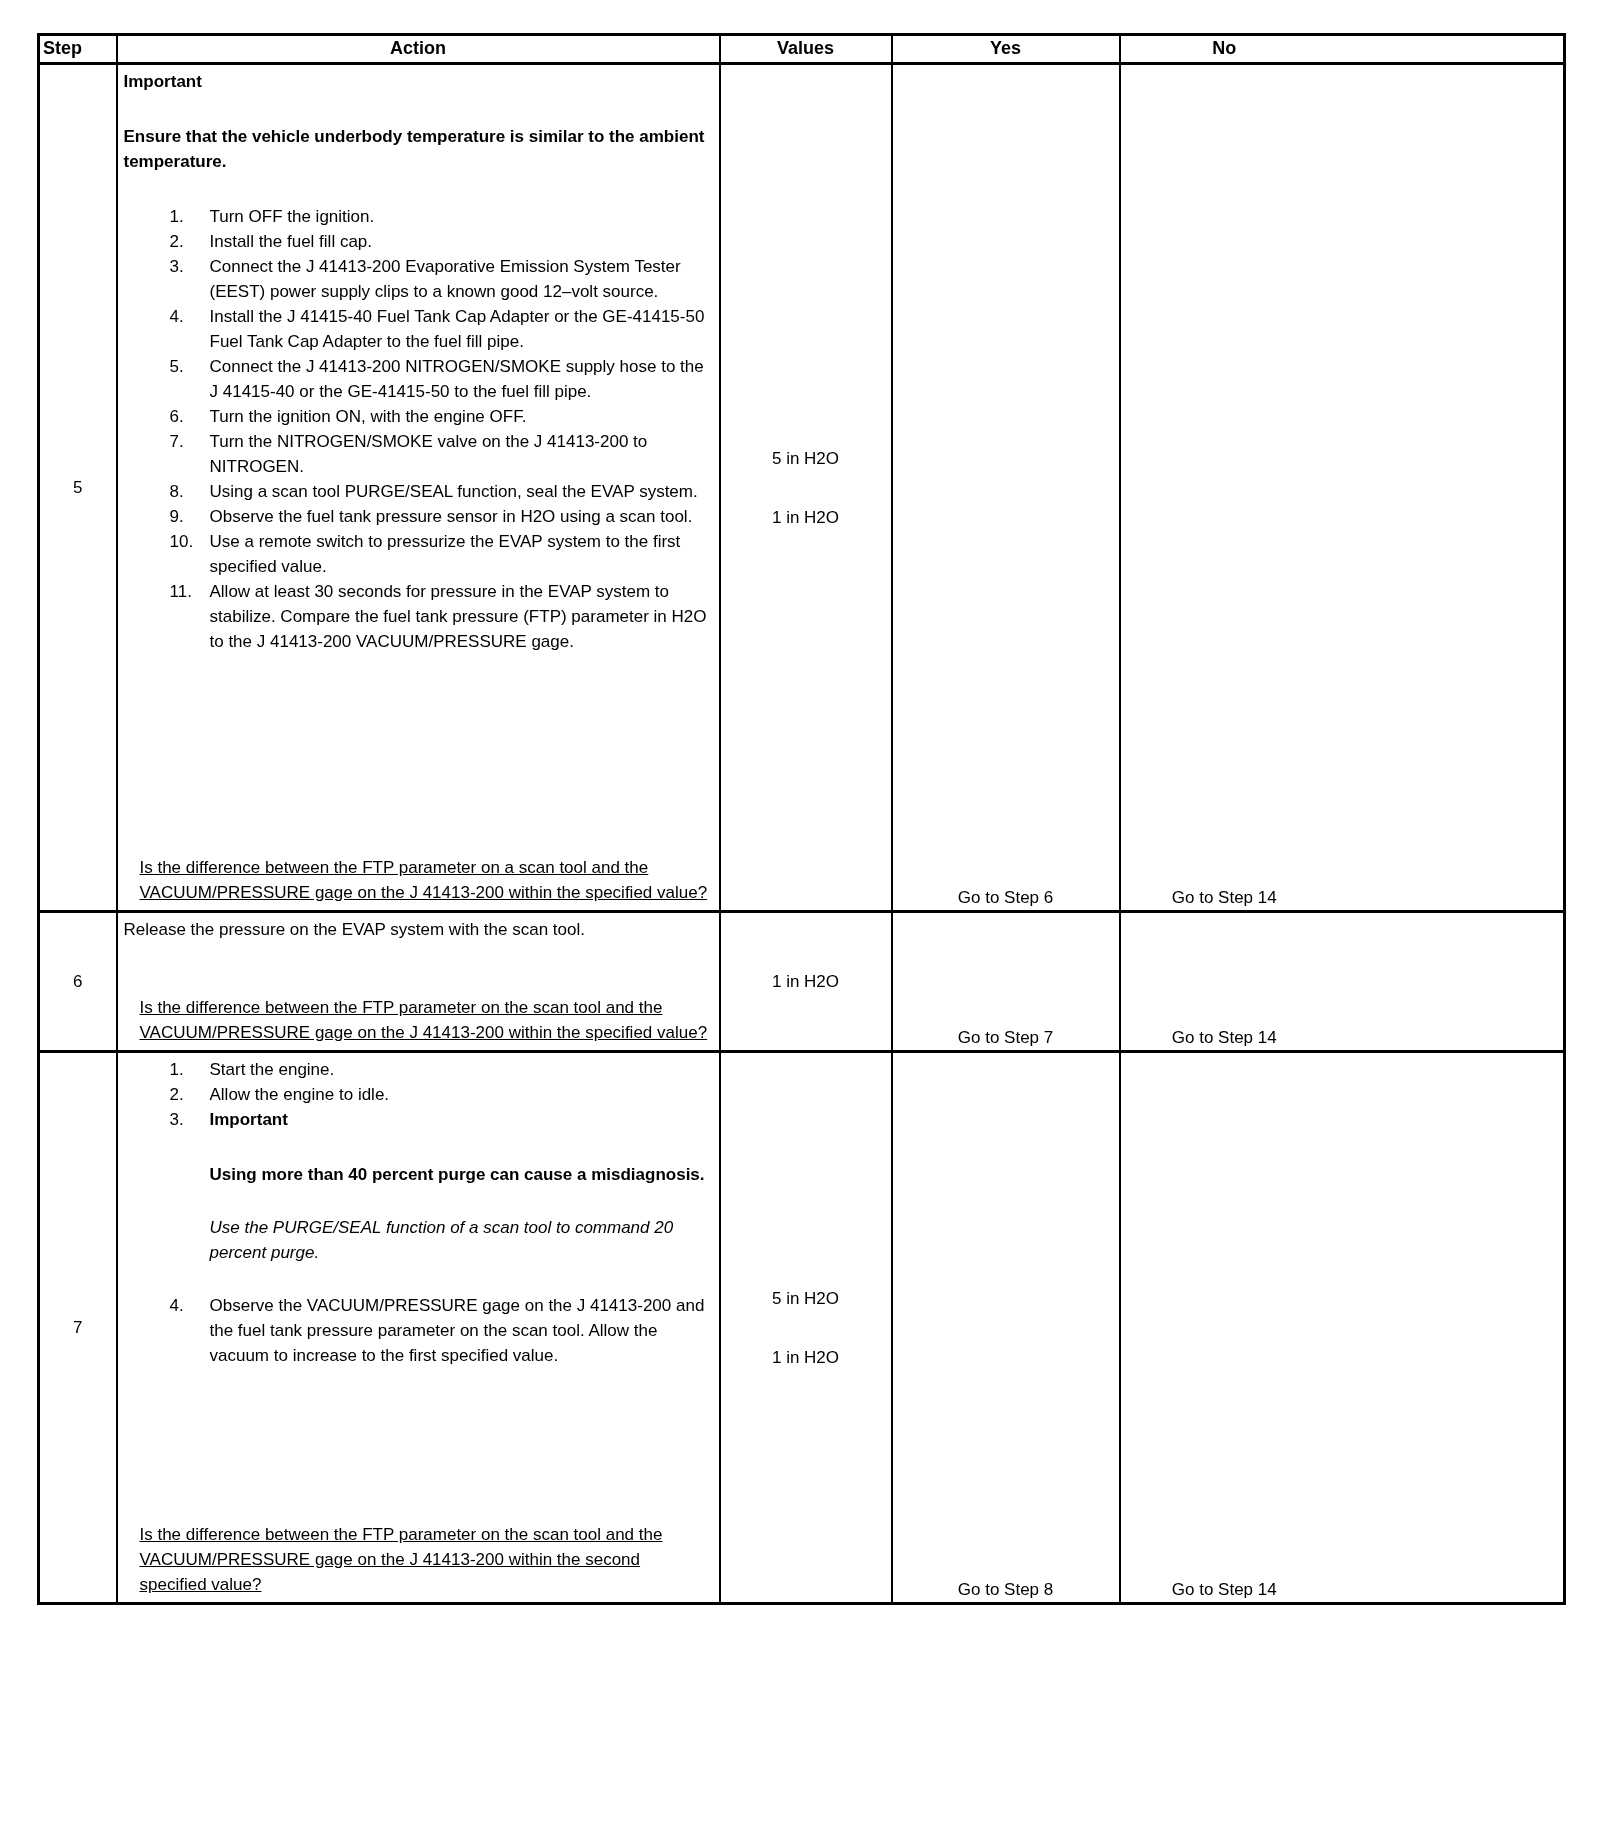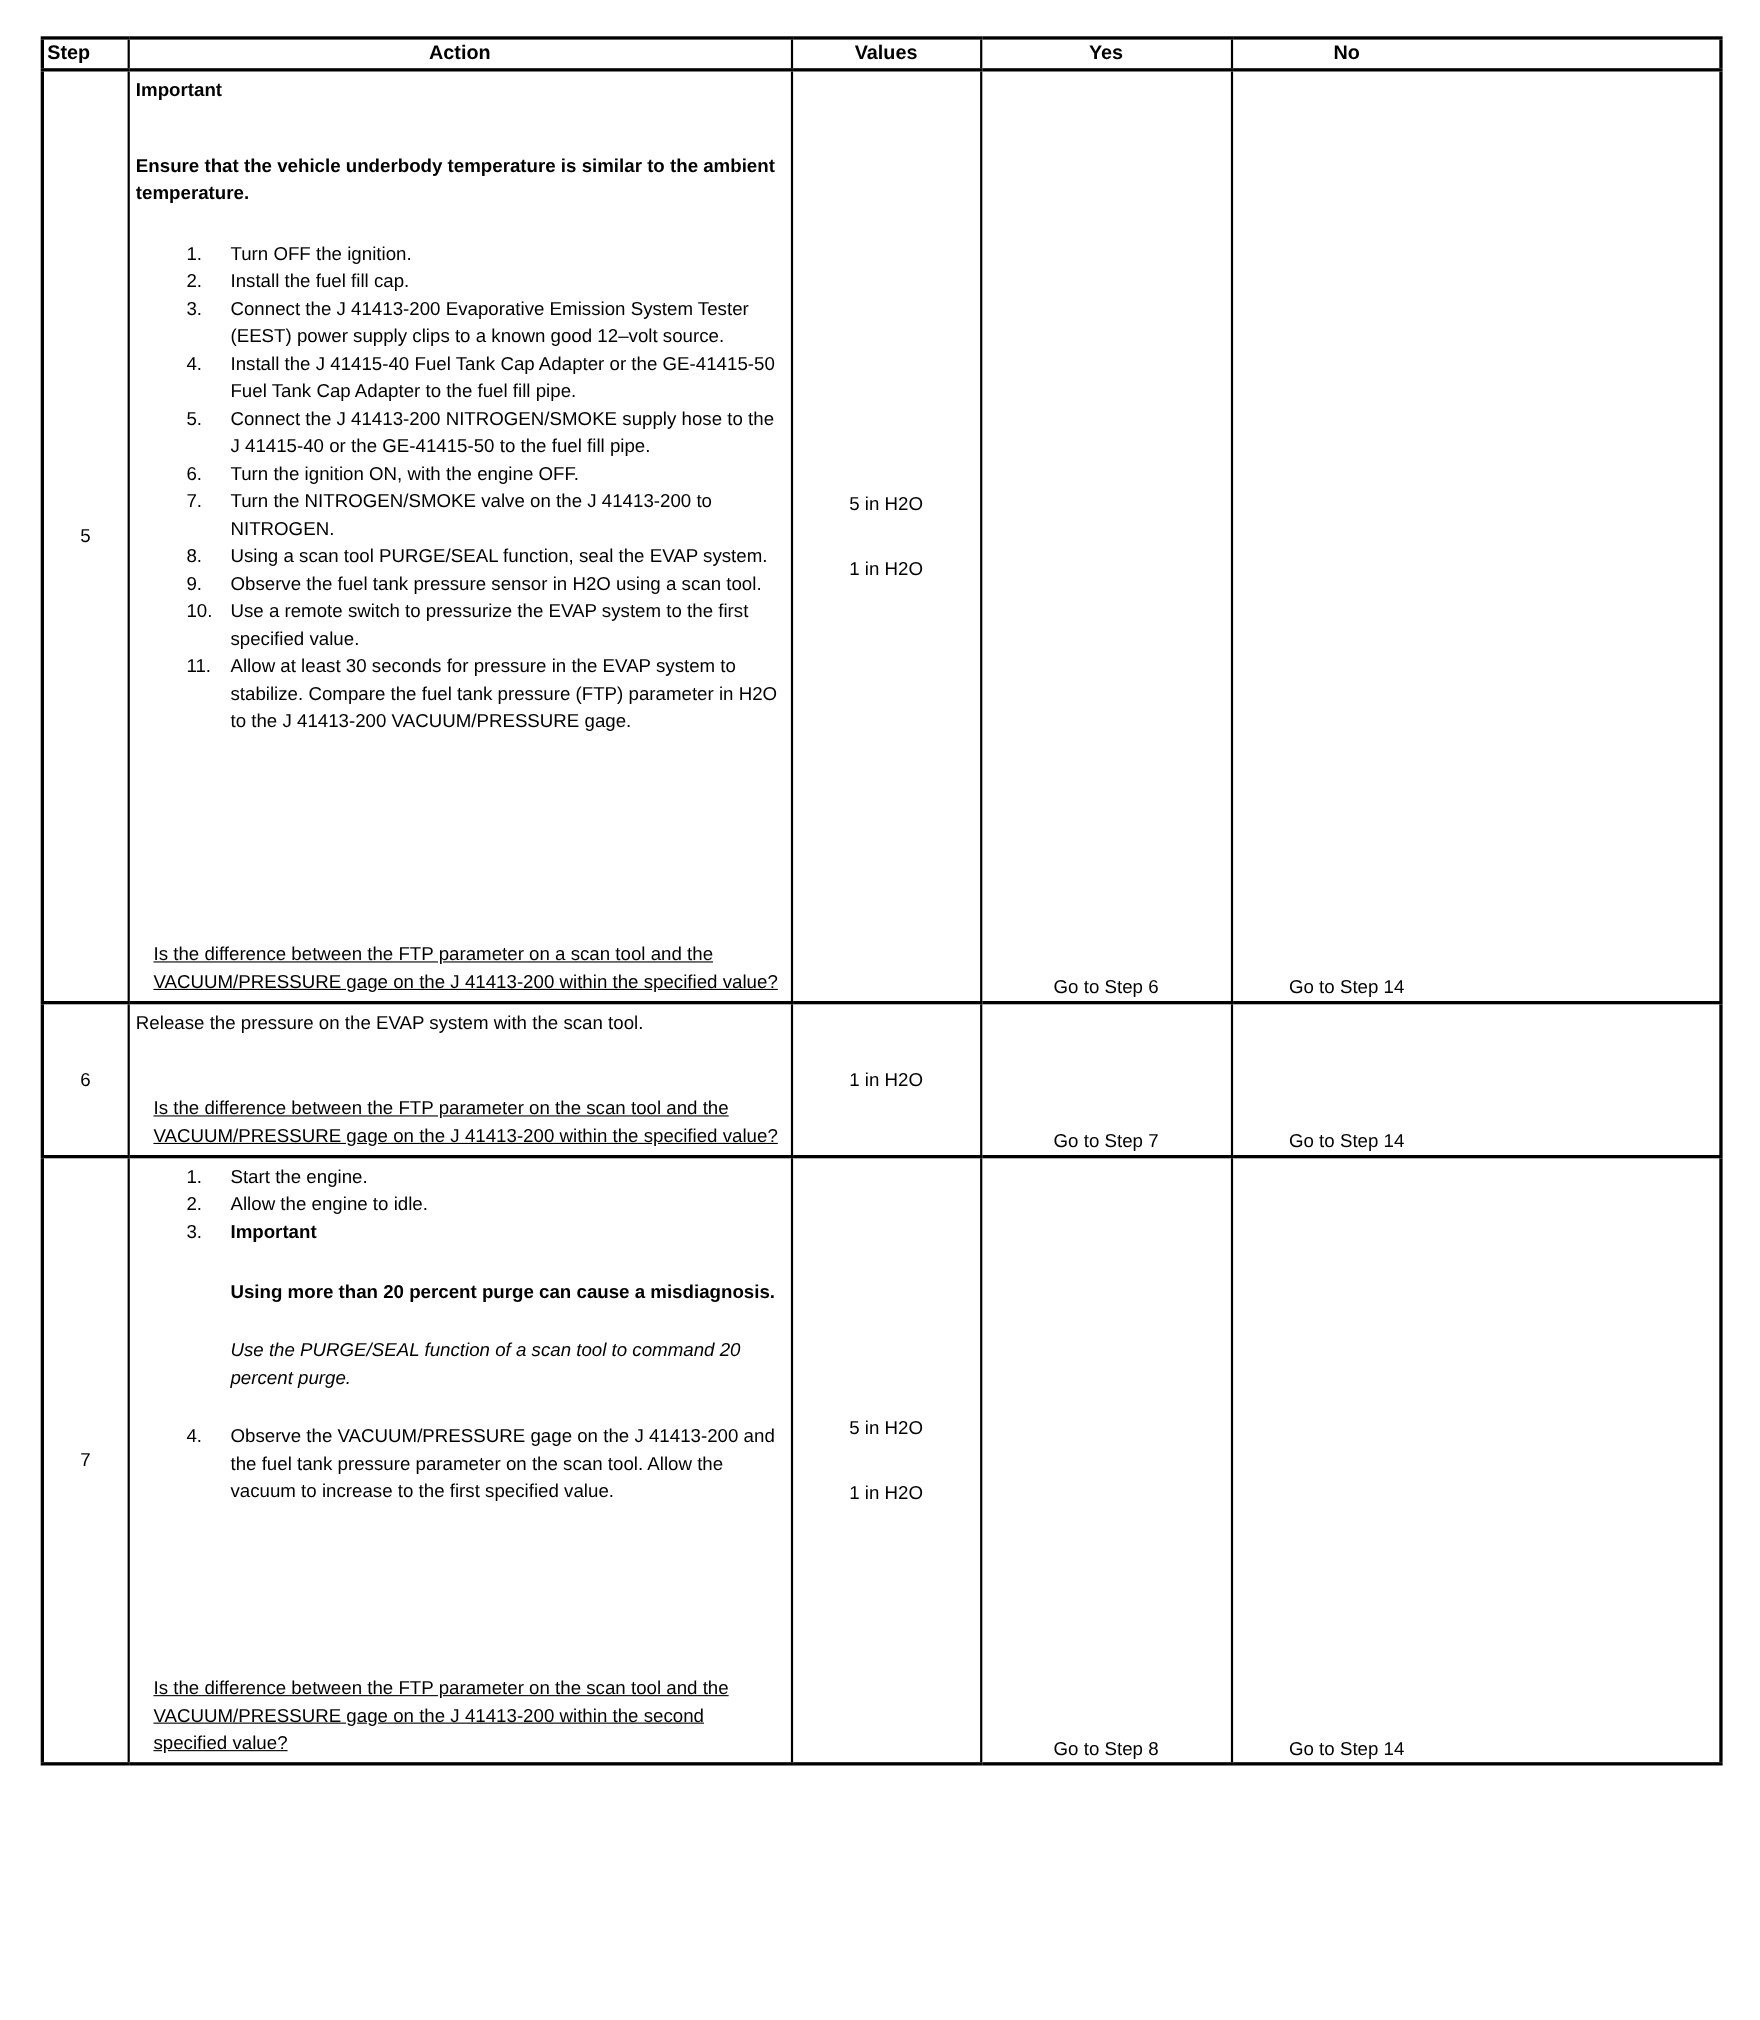--- a/index.html
+++ b/index.html
@@ -60,21 +60,21 @@
   }
   td.yes-cell, td.no-cell {
     vertical-align: bottom;
     text-align: center;
     padding-bottom: 0;
   }
   td.no-cell { padding-right: 235px; }
 
   .b { font-weight: bold; }
 
-  .imp-text { margin-top: 44px; }
+  .imp-text { margin-top: 30px; }
   .list { margin-top: 30px; }
   .li { display: flex; margin-left: 46px; }
   .li .num { flex: 0 0 40px; }
   .li .txt { flex: 1 1 auto; }
   .inner-block { margin-top: 28px; font-style: italic; }
   .inner-block-lg { margin-top: 30px; }
   .li + .li { margin-top: 0; }
   .li.gap-before { margin-top: 28px; }
 
   .question {
@@ -198,21 +198,21 @@
           <span class="txt">Start the engine.</span>
         </div>
         <div class="li">
           <span class="num">2.</span>
           <span class="txt">Allow the engine to idle.</span>
         </div>
         <div class="li">
           <span class="num">3.</span>
           <span class="txt">
             <span class="b">Important</span>
-            <div class="b inner-block-lg">Using more than 20 percent purge can cause a misdiagnosis.</div>
+            <div class="b inner-block-lg">Using more than 40 percent purge can cause a misdiagnosis.</div>
             <div class="inner-block">Use the PURGE/SEAL function of a scan tool to command 20 percent purge.</div>
           </span>
         </div>
         <div class="li gap-before">
           <span class="num">4.</span>
           <span class="txt">Observe the VACUUM/PRESSURE gage on the J 41413-200 and the fuel tank pressure parameter on the scan tool. Allow the vacuum to increase to the first specified value.</span>
         </div>
       </div>
       <div class="question">Is the difference between the FTP parameter on the scan tool and the VACUUM/PRESSURE gage on the J 41413-200 within the second specified value?</div>
     </td>

